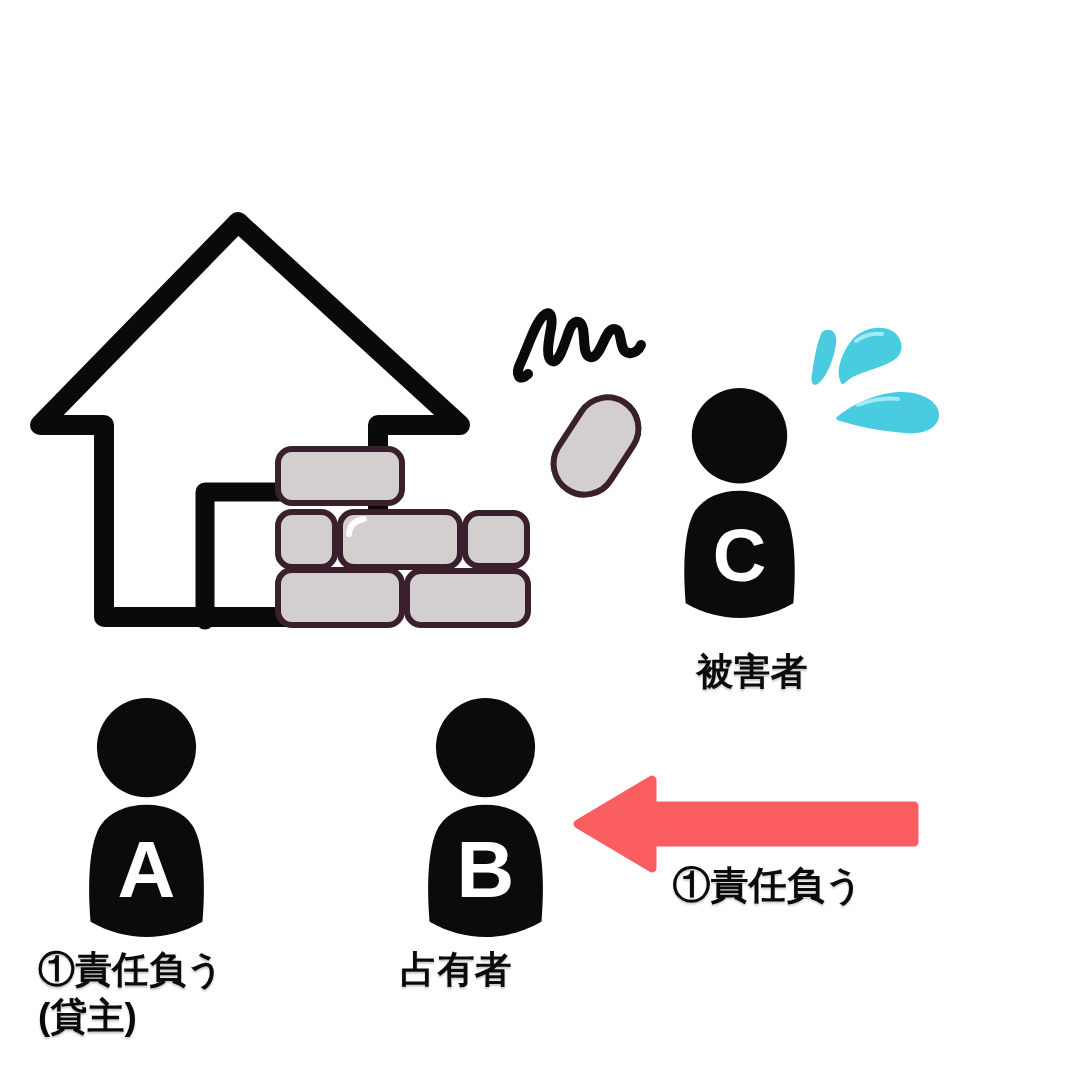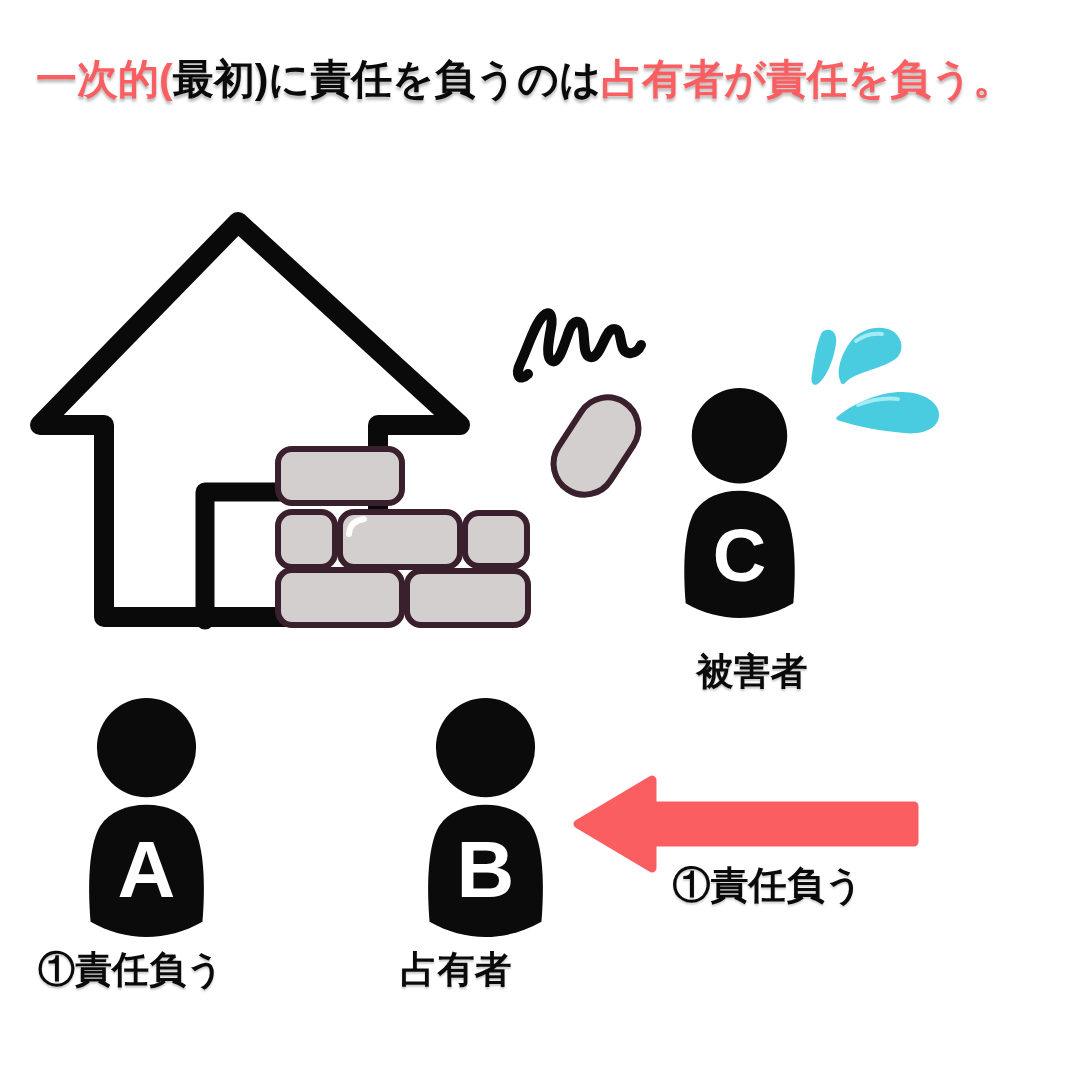--- a/index.html
+++ b/index.html
@@ -43,23 +43,20 @@
     font-size:38px;font-weight:800;line-height:1.26;
     white-space:nowrap;
     text-shadow:0 2px 2px rgba(0,0,0,0.18);
   }
 </style>
 </head>
 <body>
 
 <div class="canvas">
 
-  <div class="title">
-    <span class="pink">一次的(</span><span class="ink">最初)に責任を負うのは</span><span class="pink">占有者が責任を負う。</span>
-  </div>
 
   <svg class="abs" style="left:0;top:180px;width:680px;height:480px;" viewBox="0 180 680 480">
 
     <path d="M 238,222 L 460,425 L 378,425 L 378,617 L 104,617 L 104,425 L 40,425 Z" fill="#ffffff" stroke="#0a0a0a" stroke-width="20" stroke-linejoin="round" stroke-linecap="round"></path>
 
     <path d="M 205,620 L 205,492 L 287,492" fill="none" stroke="#0a0a0a" stroke-width="19" stroke-linejoin="round" stroke-linecap="round"></path>
 
     <g fill="#d3cfce" stroke="#3a1f2c" stroke-width="6">
       <rect x="278" y="449" width="124" height="54" rx="14"></rect>
       <rect x="278" y="512" width="57" height="55" rx="14"></rect>
@@ -110,20 +107,21 @@
     <svg viewBox="0 0 120 188">
       <circle cx="60" cy="39" r="39" fill="#0b0b0b"></circle>
       <path d="M 60,84 C 76,84 89,90 96,100 C 104,112 107,140 104,176
                C 90,184 75,188 60,188 C 45,188 30,184 16,176
                C 13,140 16,112 24,100 C 31,90 44,84 60,84 Z" fill="#0b0b0b"></path>
     </svg>
     <span class="person-letter">A</span>
   </div>
   <div class="label" style="left:131px;top:946px;">
     <div>①責任負う</div>
+    <div>(貸主)</div>
   </div>
 
   <div class="person" style="left:408px;top:698px;width:155px;height:239px;">
     <svg viewBox="0 0 120 188">
       <circle cx="60" cy="39" r="39" fill="#0b0b0b"></circle>
       <path d="M 60,84 C 76,84 89,90 96,100 C 104,112 107,140 104,176
                C 90,184 75,188 60,188 C 45,188 30,184 16,176
                C 13,140 16,112 24,100 C 31,90 44,84 60,84 Z" fill="#0b0b0b"></path>
     </svg>
     <span class="person-letter">B</span>

